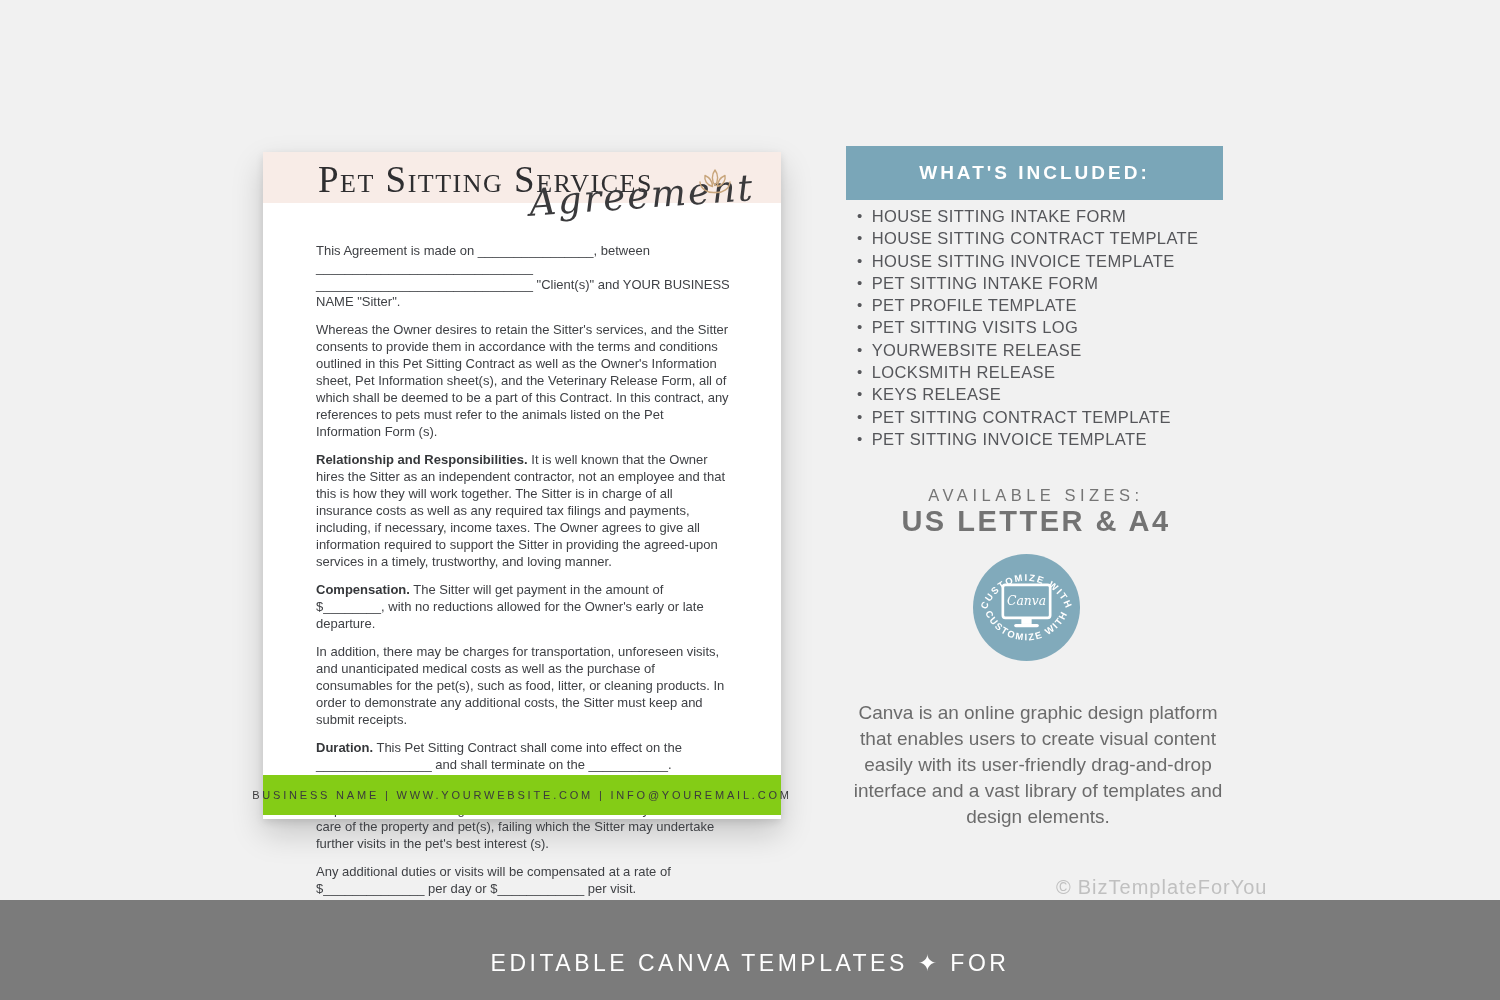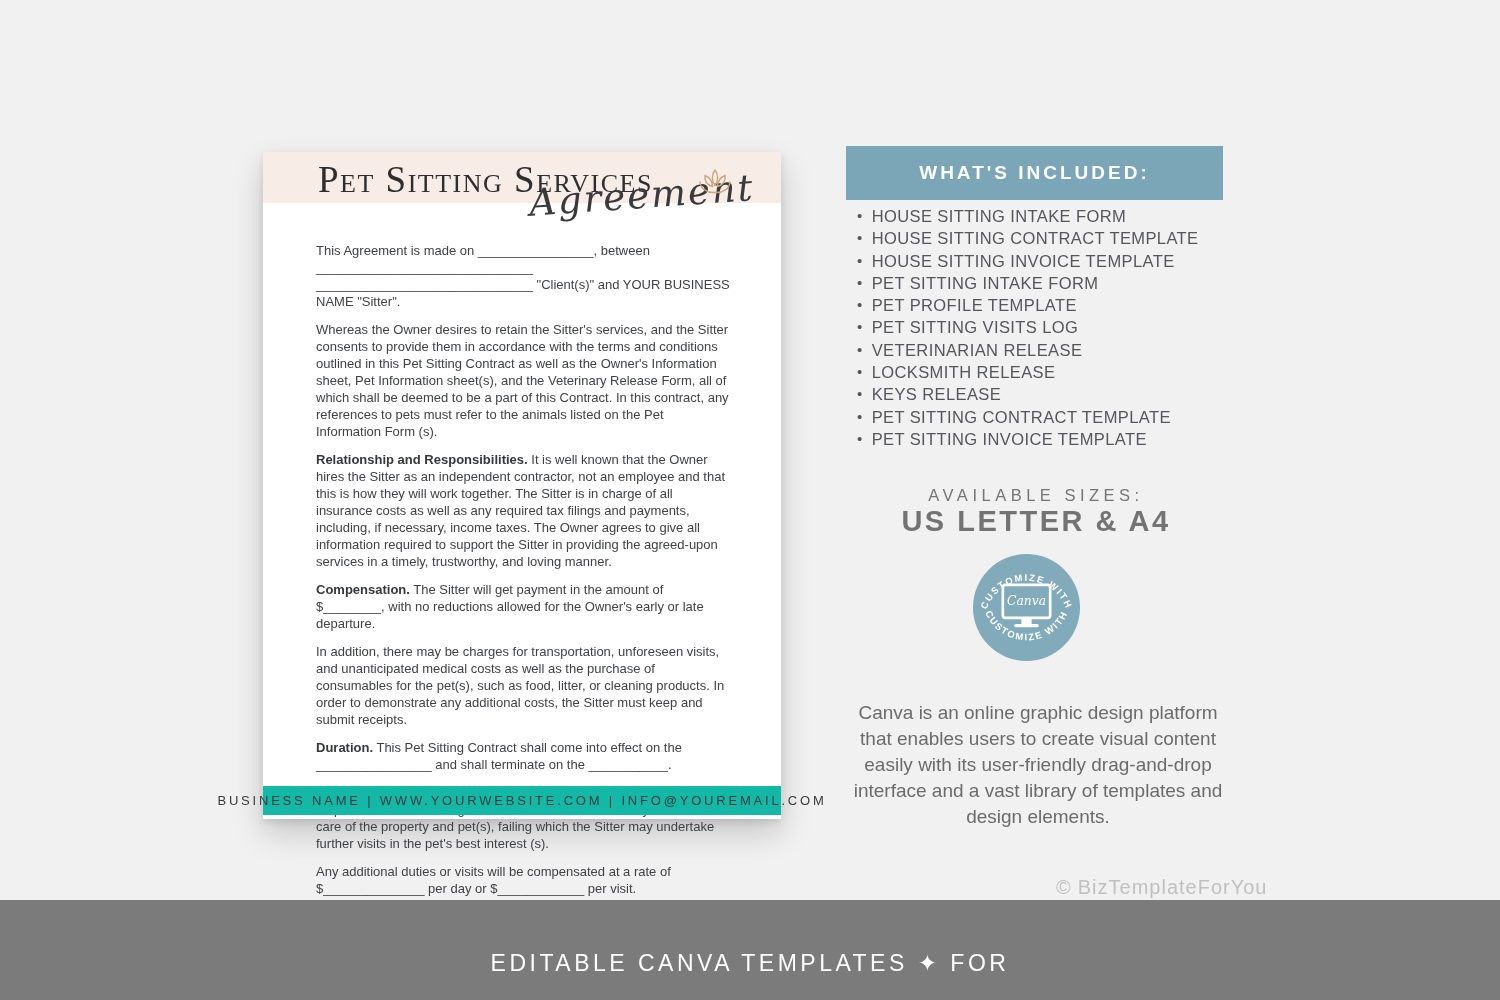--- a/index.html
+++ b/index.html
@@ -54,24 +54,24 @@
     padding: 39px 50px 0 53px;
     color: #3f4145;
     font-size: 13px;
     line-height: 17px;
   }
   .doc-body p { margin-bottom: 11px; }
   .doc-body b { color: #35373a; }
   .doc-footer {
     position: absolute;
     left: 0; right: 0; bottom: 4px;
-    height: 29px;
-    background: #14b8a6;
+    height: 40px;
+    background: #84cc16;
     display: flex; align-items: center; justify-content: center;
-    font-size: 13px;
+    font-size: 11px;
     letter-spacing: 2.8px;
     color: #3a3a3c;
     white-space: nowrap;
   }
 
   
   .included-band {
     position: absolute;
     left: 846px; top: 146px;
     width: 377px; height: 54px;
@@ -220,21 +220,21 @@
   <li>
       <span class="bullet">•</span>
       <span>PET PROFILE TEMPLATE</span>
     </li>
   <li>
       <span class="bullet">•</span>
       <span>PET SITTING VISITS LOG</span>
     </li>
   <li>
       <span class="bullet">•</span>
-      <span>VETERINARIAN RELEASE</span>
+      <span>YOURWEBSITE RELEASE</span>
     </li>
   <li>
       <span class="bullet">•</span>
       <span>LOCKSMITH RELEASE</span>
     </li>
   <li>
       <span class="bullet">•</span>
       <span>KEYS RELEASE</span>
     </li>
   <li>

